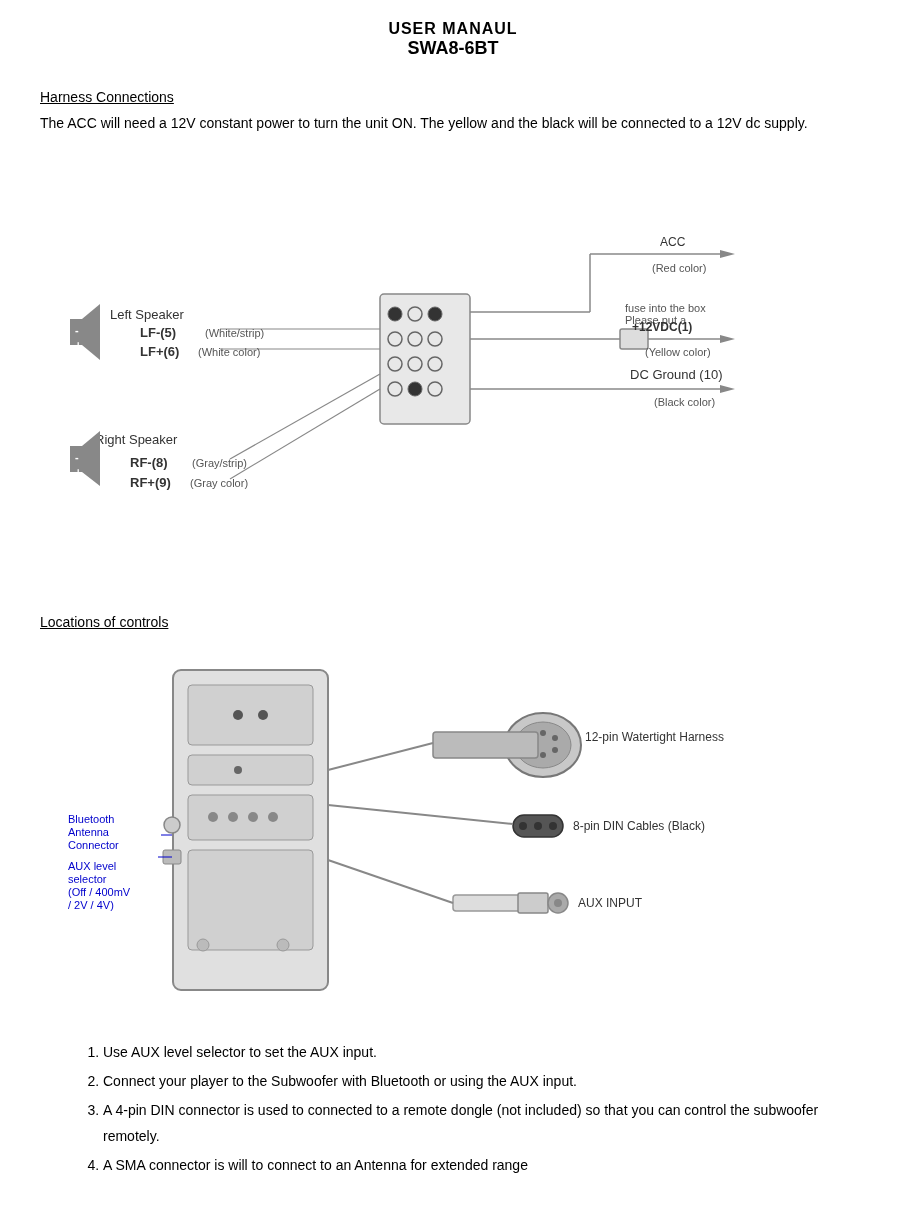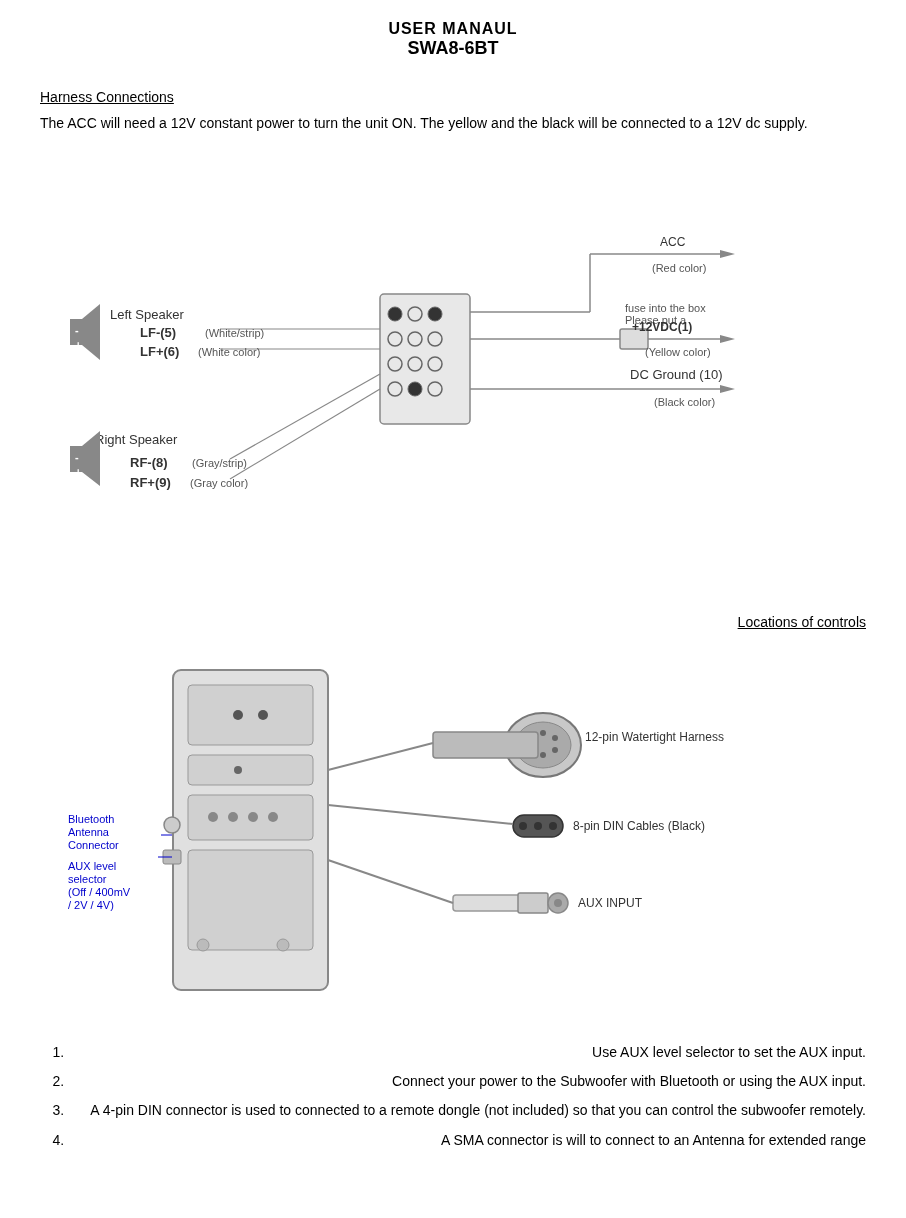--- a/index.html
+++ b/index.html
@@ -41,30 +41,29 @@
       display: flex;
       justify-content: flex-start;
       margin-bottom: 30px;
     }
     .diagram-svg {
       width: 820px;
       height: 420px;
     }
     .locations-section {
       margin-top: 10px;
-      text-align: right;
     }
     .locations-diagram {
       width: 100%;
       display: flex;
       justify-content: center;
       margin: 20px 0;
     }
     .instructions-list {
-      margin-left: 28px;
+      margin-left: 63px;
       font-size: 14px;
       line-height: 1.8;
     }
     .instructions-list li {
       margin-bottom: 4px;
     }
   </style>
 </head>
 <body>
 
@@ -229,17 +228,17 @@
       <text x="5" y="233" font-size="11" fill="#0000cc">selector</text>
       <text x="5" y="246" font-size="11" fill="#0000cc">(Off / 400mV</text>
       <text x="5" y="259" font-size="11" fill="#0000cc">/ 2V / 4V)</text>
 
       <line x1="95" y1="207" x2="109" y2="207" stroke="#0000cc" stroke-width="1"></line>
     </svg>
   </div>
 
   <ol class="instructions-list">
     <li>Use AUX level selector to set the AUX input.</li>
-    <li>Connect your power to the Subwoofer with Bluetooth or using the AUX input.</li>
+    <li>Connect your player to the Subwoofer with Bluetooth or using the AUX input.</li>
     <li>A 4-pin DIN connector is used to connected to a remote dongle (not included) so that you can control the subwoofer remotely.</li>
     <li>A SMA connector is will to connect to an Antenna for extended range</li>
   </ol>
 </div>
 
 </body></html>

